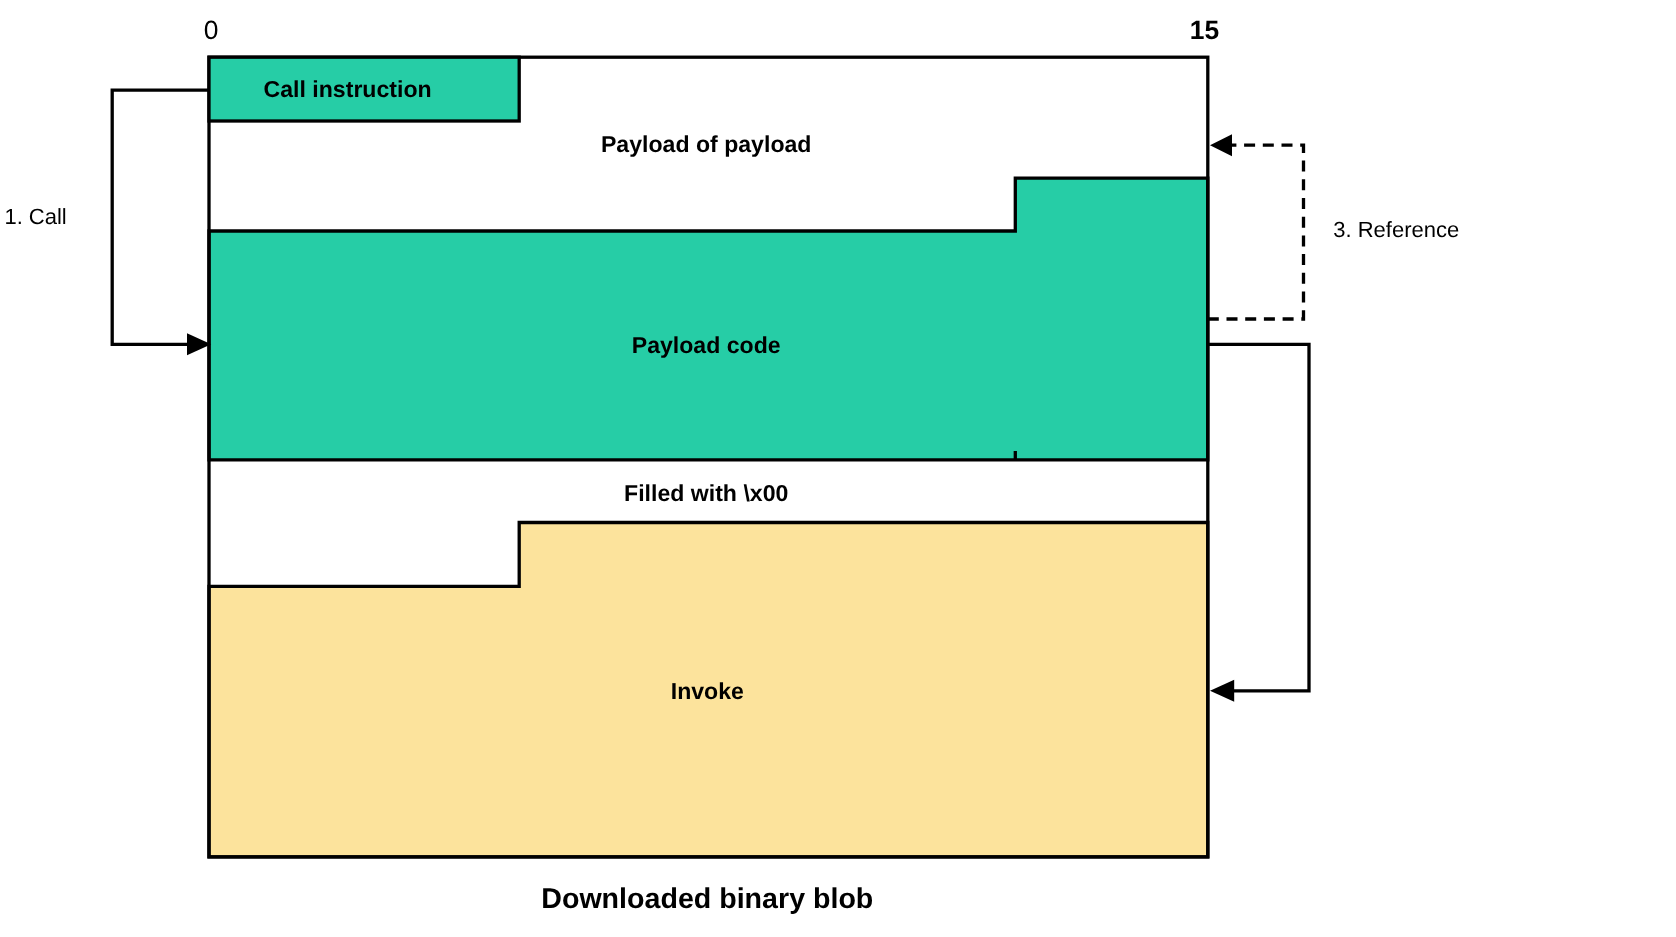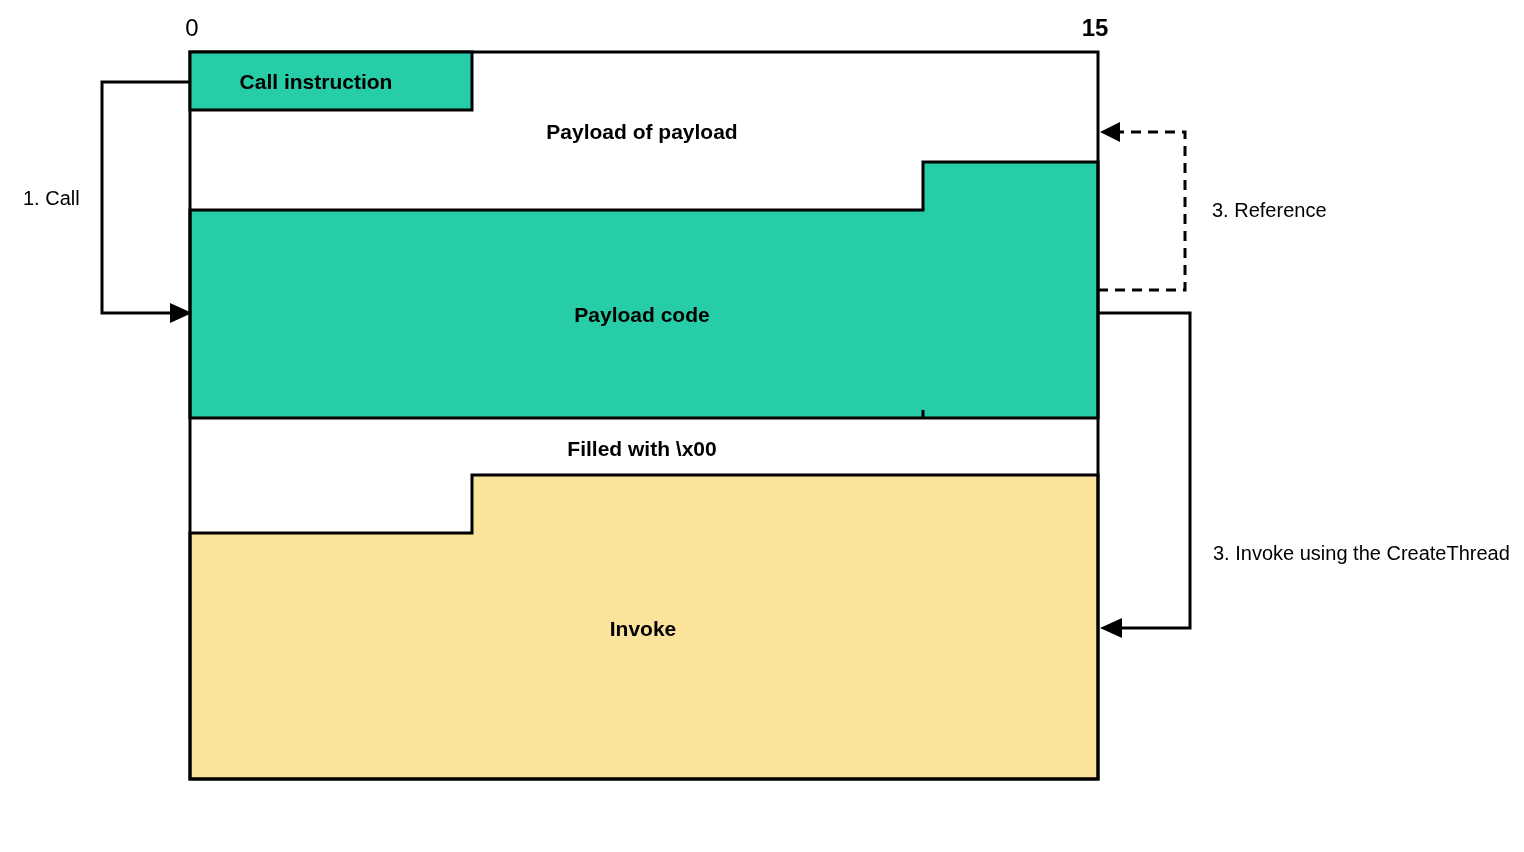--- a/index.html
+++ b/index.html
@@ -65,18 +65,18 @@
 
   <div class="lbl num" style="left:192px; top:28px;">0</div>
   <div class="lbl num" style="left:1095px; top:28px;font-weight:bold;">15</div>
 
   <div class="lbl block" style="left:316px; top:82px;">Call instruction</div>
   <div class="lbl block" style="left:642px; top:132px;">Payload of payload</div>
   <div class="lbl block" style="left:642px; top:315px;">Payload code</div>
   <div class="lbl block" style="left:642px; top:449px;">Filled with \x00</div>
   <div class="lbl block" style="left:643px; top:629px;">Invoke</div>
 
+  <div class="lbl title" style="left:643px; top:817px;">Downloaded binary blob</div>
 
-  <div class="lbl side ann" style="left:23px; top:198px;">1. Call</div>
+  <div class="lbl side ann" style="left:4px; top:198px;">1. Call</div>
   <div class="lbl side ann" style="left:1212px; top:210px;">3. Reference</div>
-  <div class="lbl side ann" style="left:1213px; top:553px;">3. Invoke using the CreateThread</div>
 
 </div>
 
 </body></html>

